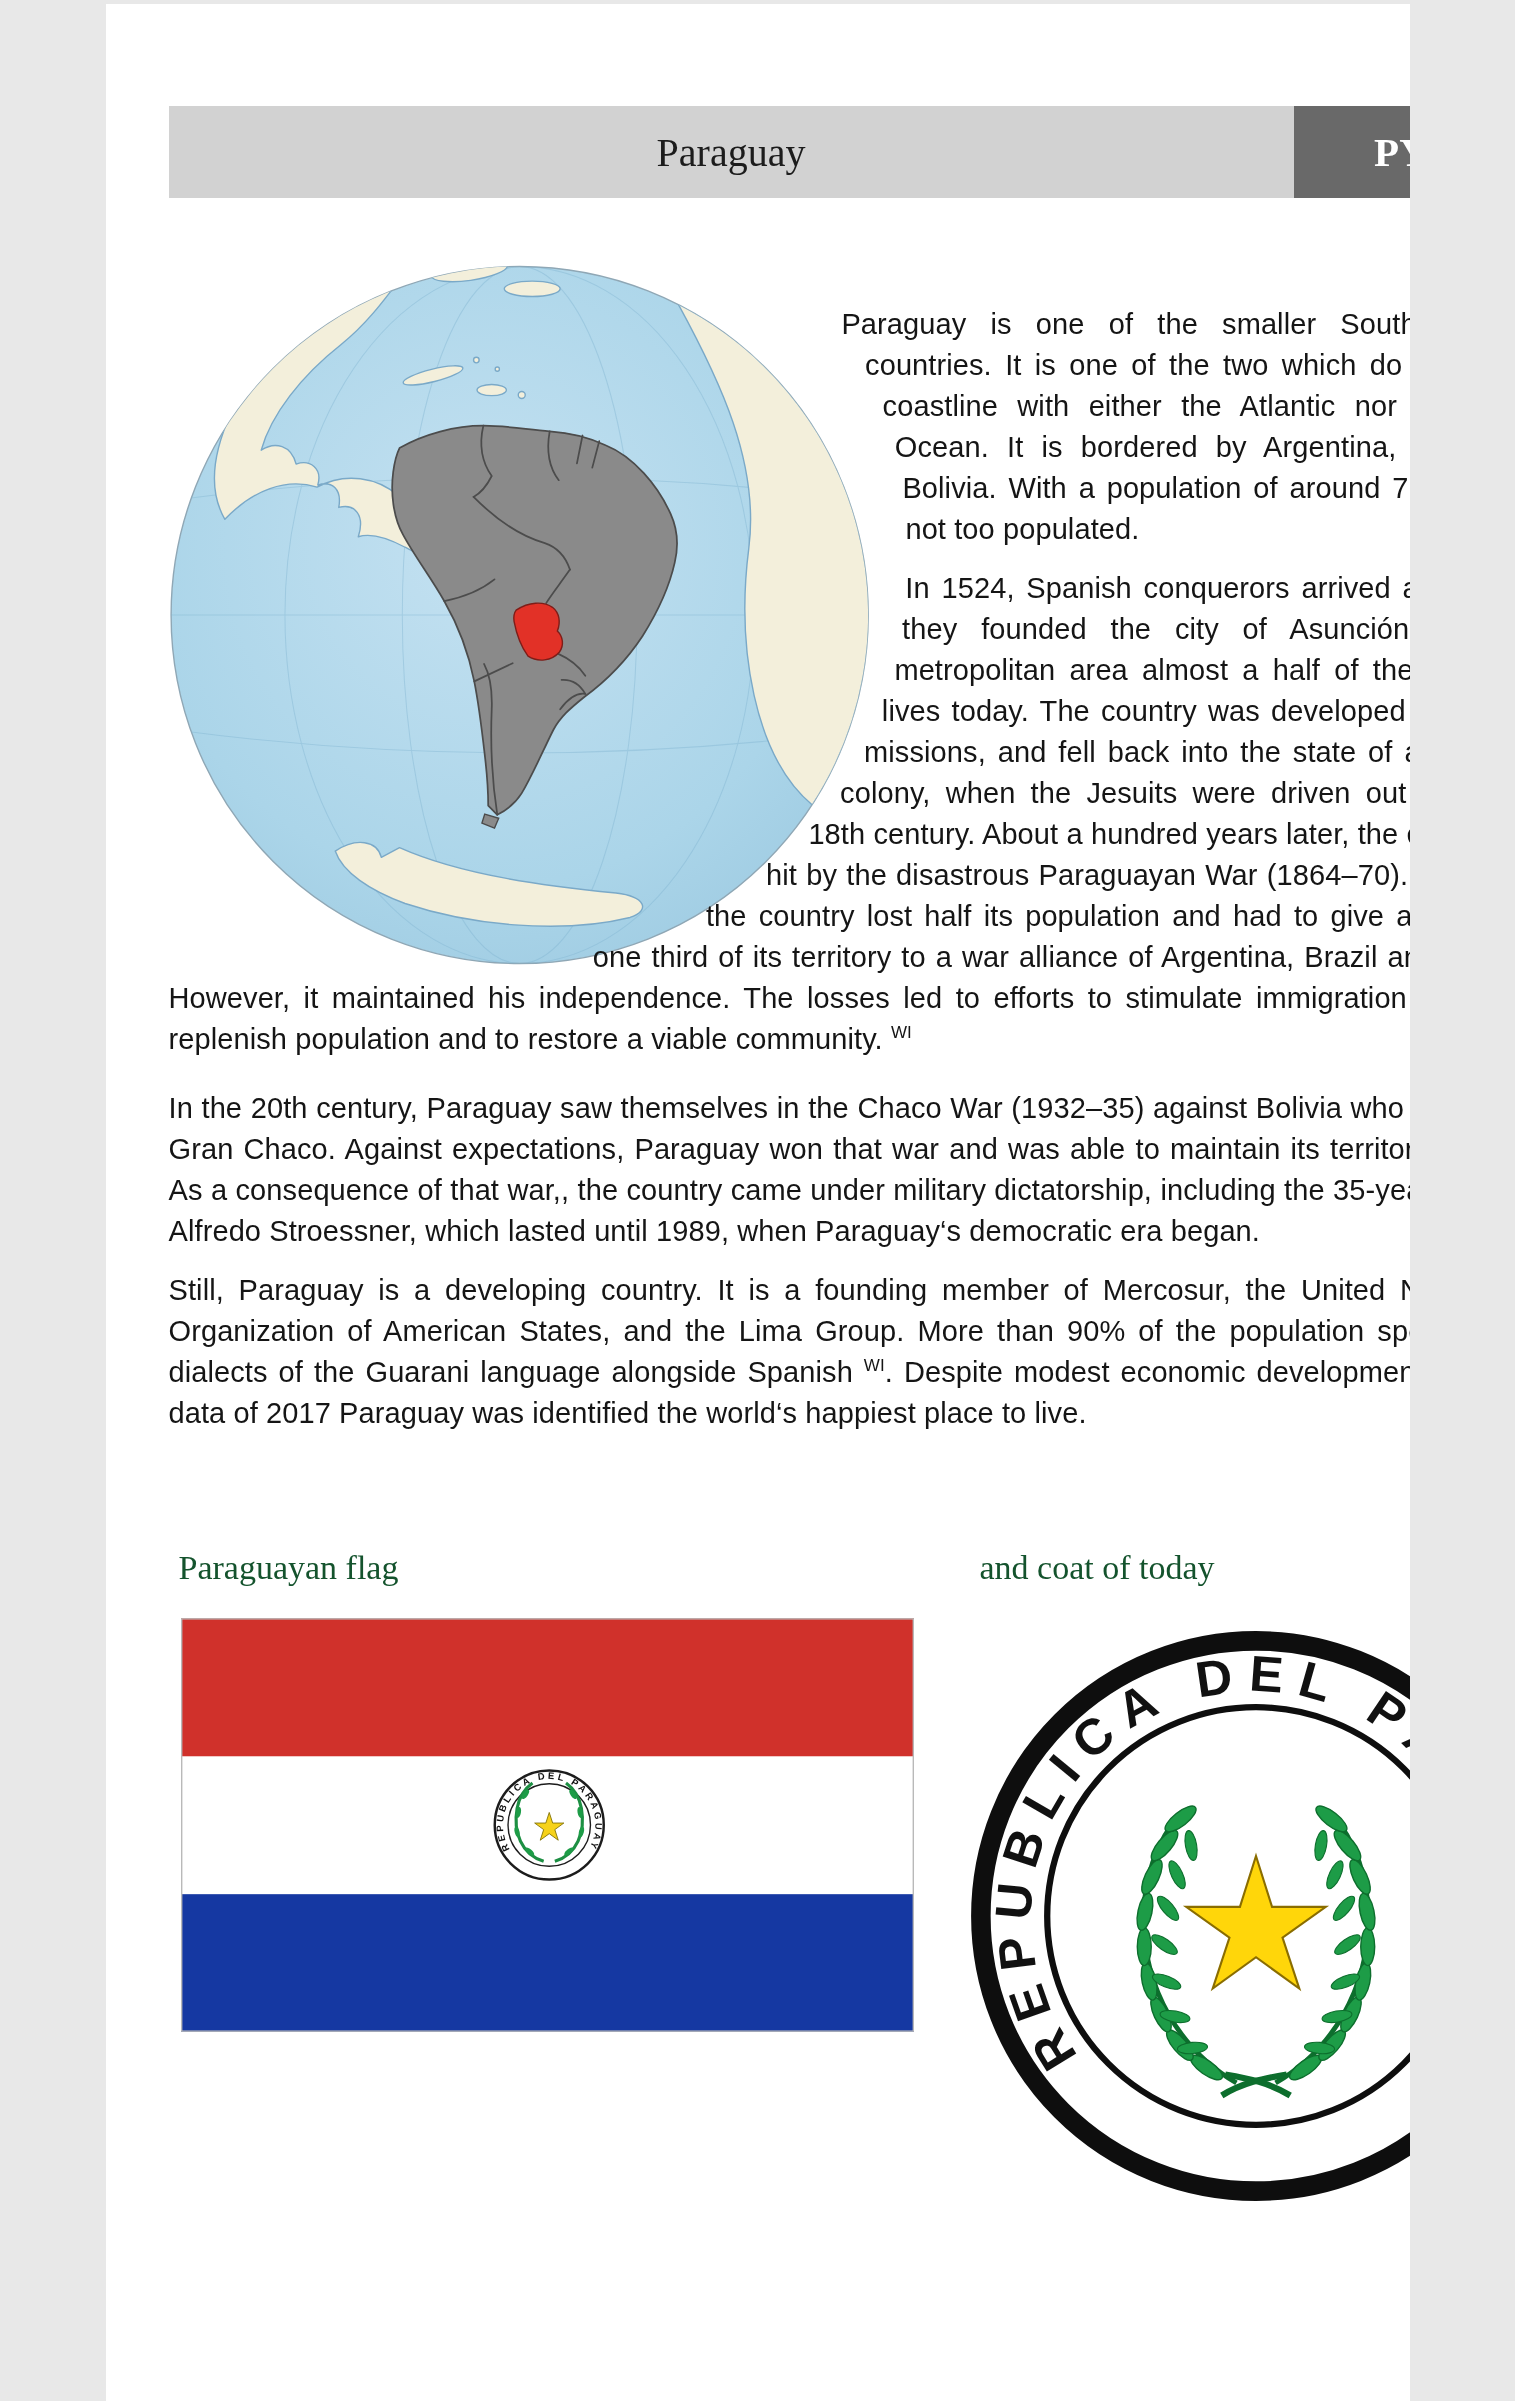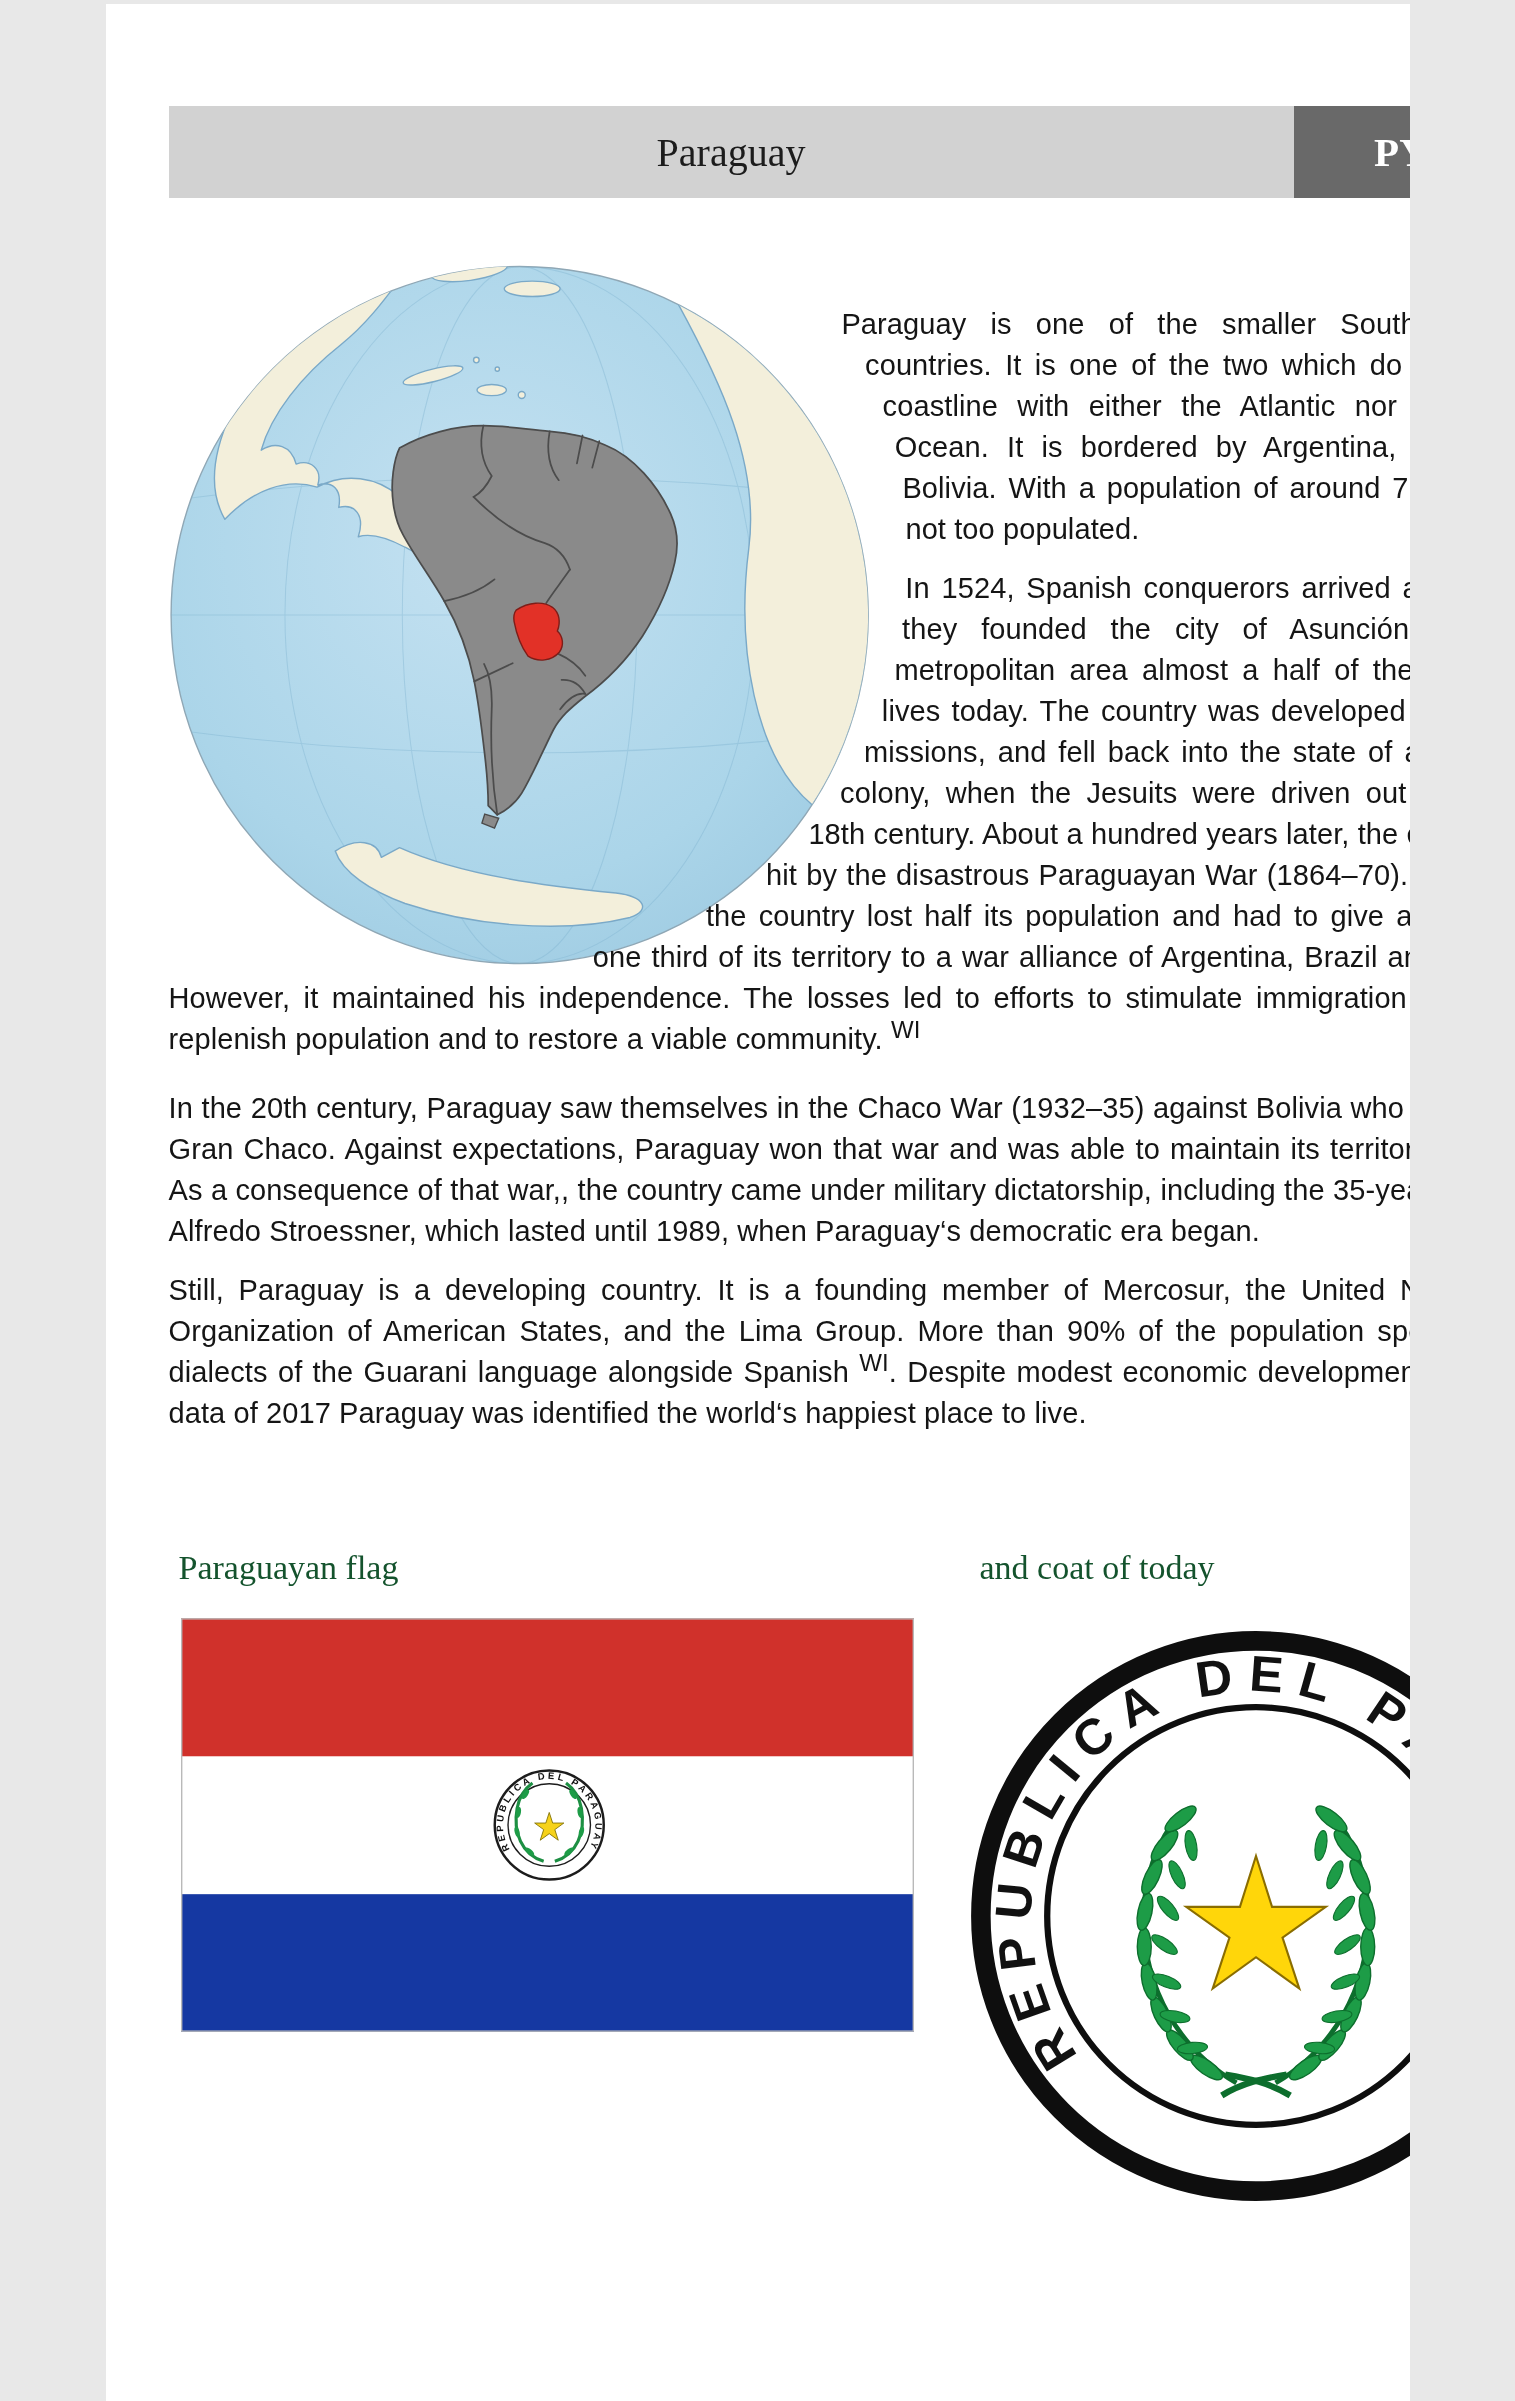--- a/index.html
+++ b/index.html
@@ -35,21 +35,21 @@
   }
   .doc-title .t-name { margin-left:77px; }
   p.body {
     text-align:justify; font-size:29px; line-height:41px; color:#151515;
     letter-spacing:0.1px;
   }
   p.p1 { margin-top:106px; }
   p.p2 { margin-top:18px; }
   p.p3 { margin-top:28px; }
   p.p4 { margin-top:18px; }
-  sup.cite { font-size:24px; line-height:0; vertical-align:super; }
+  sup.cite { font-size:17px; line-height:0; vertical-align:super; }
   
   .fig-label {
     position:absolute; font-family:"Liberation Serif", serif;
     font-size:34px; color:#14532d; white-space:nowrap;
   }
   .flag-label { left:73px; top:1545px; }
   .coat-label { left:874px; top:1545px; }
   .flag-box { position:absolute; left:75px; top:1614px; width:733px; height:414px; }
   .coat-box { position:absolute; left:863px; top:1625px; width:574px; height:574px; }
   

